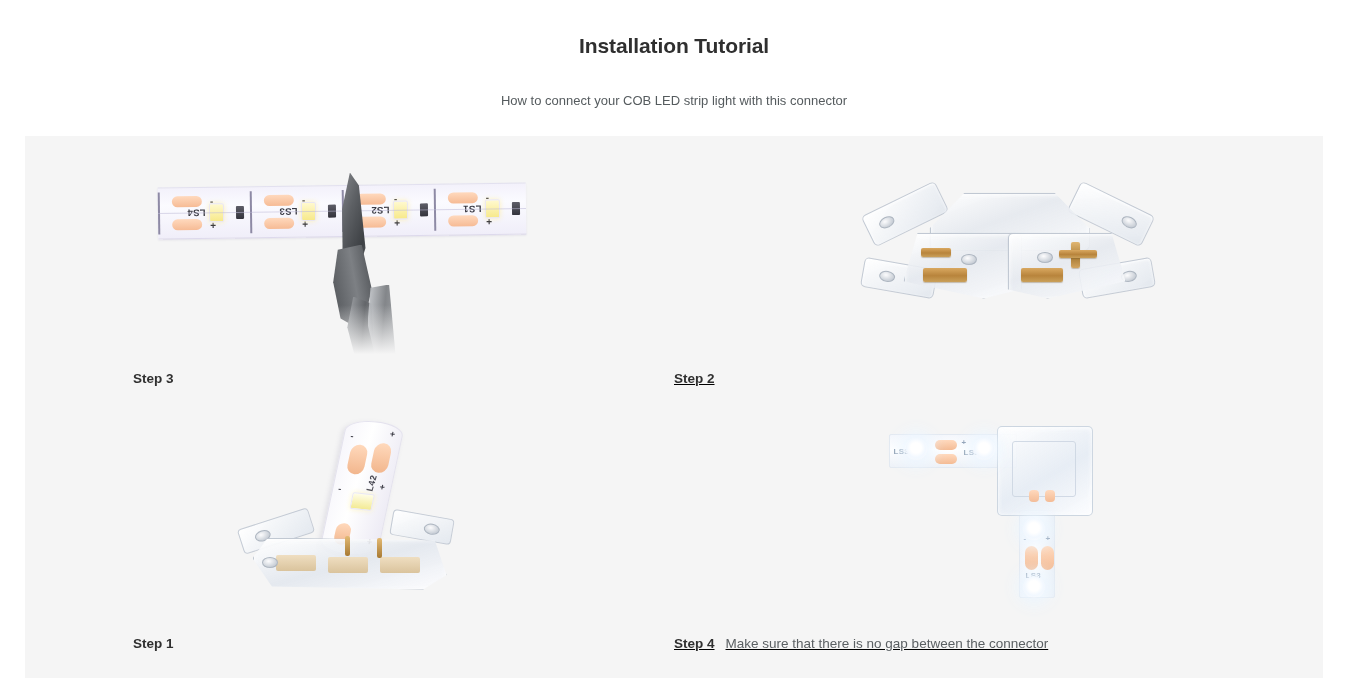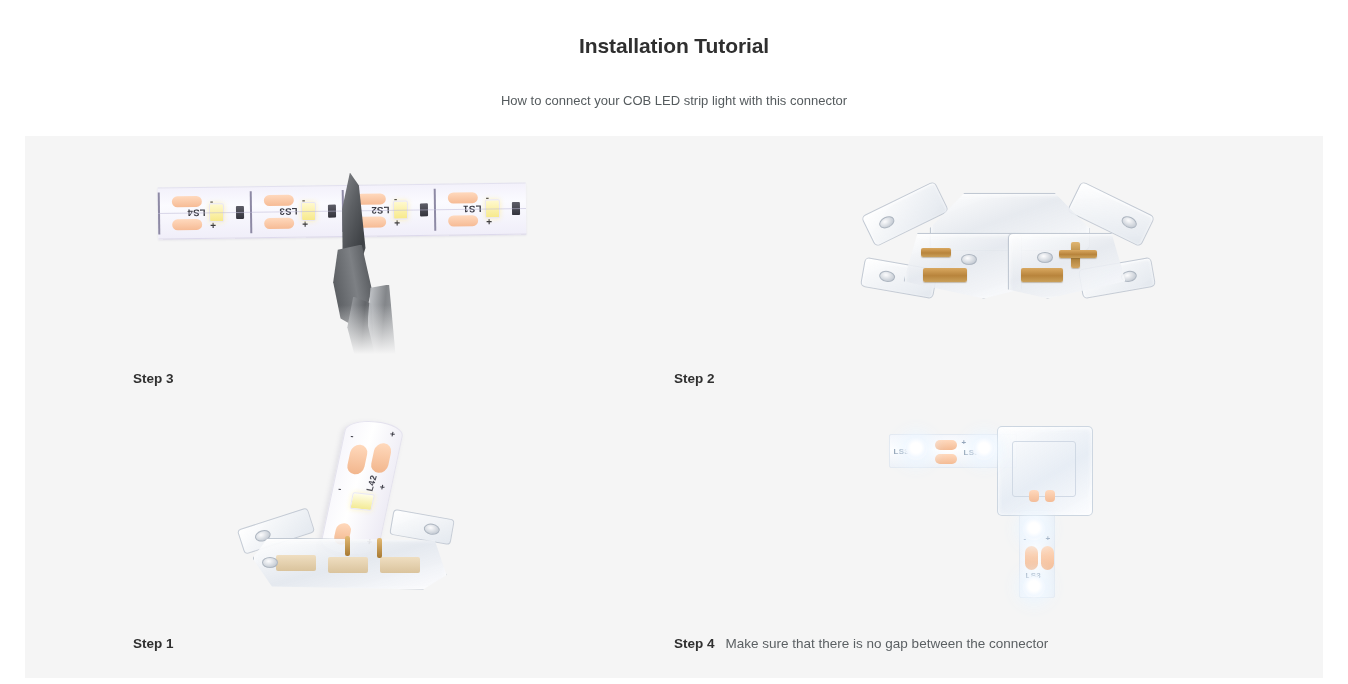--- a/index.html
+++ b/index.html
@@ -68,21 +68,21 @@
     height: 44px;
     display: flex;
     align-items: center;
     gap: 11px;
     padding-left: 108px;
     font-size: 13.5px;
     line-height: 18px;
     white-space: nowrap;
   }
   .step-cell:nth-child(even) .step-caption { padding-left: 0; justify-content: flex-start; margin-left: 0; }
-  .step-cell-2 .step-caption, .step-cell-4 .step-caption { padding-left: 131px; }
+  .step-cell-2 .step-caption, .step-cell-4 .step-caption { padding-left: 131px; text-decoration: underline; }
 
   .step-label { font-weight: 700; color: #303030; }
   .step-desc { font-weight: 400; color: #5b6063; }
 
   
   .art { position: relative; }
 
   
   .strip1 {
     position: absolute;

